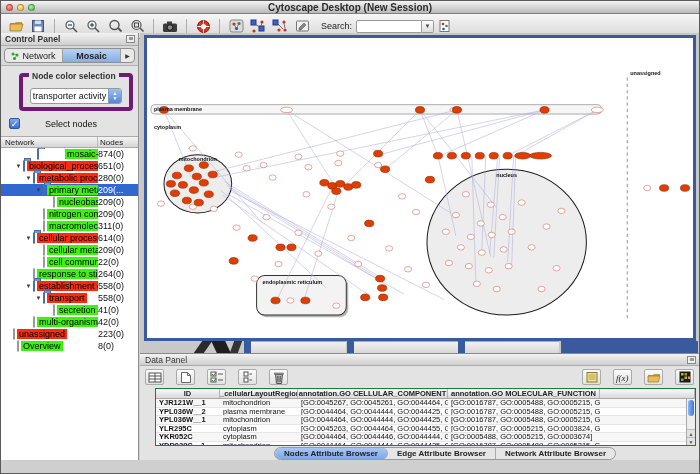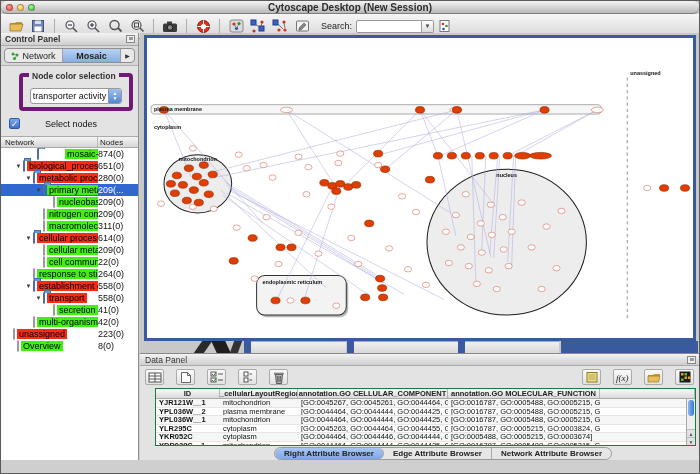--- a/index.html
+++ b/index.html
@@ -1,21 +1,21 @@
 <!DOCTYPE html>
 <html><head>
 <meta charset="utf-8">
 <style>
   html,body{margin:0;padding:0;background:#9a9a9a;}
   *{box-sizing:border-box;}
   .app{position:relative;width:700px;height:474px;font-family:"Liberation Sans",sans-serif;
        background:#cfcfcf;overflow:hidden;border:1px solid #5a5a5a;}
   
   .titlebar{position:absolute;top:0;left:0;right:0;height:13px;
-    background:linear-gradient(#f4f4f4,#b9b9b9);border-bottom:1px solid #7e7e7e;border-radius:6px;}
+    background:linear-gradient(#f4f4f4,#b9b9b9);border-bottom:1px solid #7e7e7e;}
   .lights{position:absolute;left:5px;top:3px;display:flex;gap:4px;}
   .light{width:7px;height:7px;border-radius:50%;border:0.5px solid rgba(0,0,0,.3);}
   .l-red{background:radial-gradient(circle at 35% 30%,#ff9a92,#f04a43);}
   .l-yel{background:radial-gradient(circle at 35% 30%,#ffe9a8,#f8b52c);}
   .l-grn{background:radial-gradient(circle at 35% 30%,#b8f0a8,#35c53a);}
   .wtitle{position:absolute;left:0;right:0;top:1px;text-align:center;font-size:10px;font-weight:bold;color:#2c2c2c;}
   
   .toolbar{position:absolute;top:13px;left:0;right:0;height:25px;
     background:linear-gradient(#f6f6f6,#d7d7d7);border-bottom:1px solid #979797;
     display:flex;align-items:center;padding:0 4px;}
@@ -708,21 +708,21 @@
             </div>
           </div>
         <div class="dp-scroll">
           <div class="dp-thumb"></div>
           <span class="dp-sarrow" style="bottom:8px">▲</span>
           <span class="dp-sarrow" style="bottom:0">▼</span>
         </div>
       </div>
       <div class="dp-tabs">
         <div class="btab-group" id="dp-tabs">
-            <span class="btab sel">Right Attribute Browser</span>
+            <span class="btab sel">Nodes Attribute Browser</span>
             <span class="btab">Edge Attribute Browser</span>
             <span class="btab">Network Attribute Browser</span>
           </div>
       </div>
     </div>
   </div>
 
 </div>
 
 </body></html>

